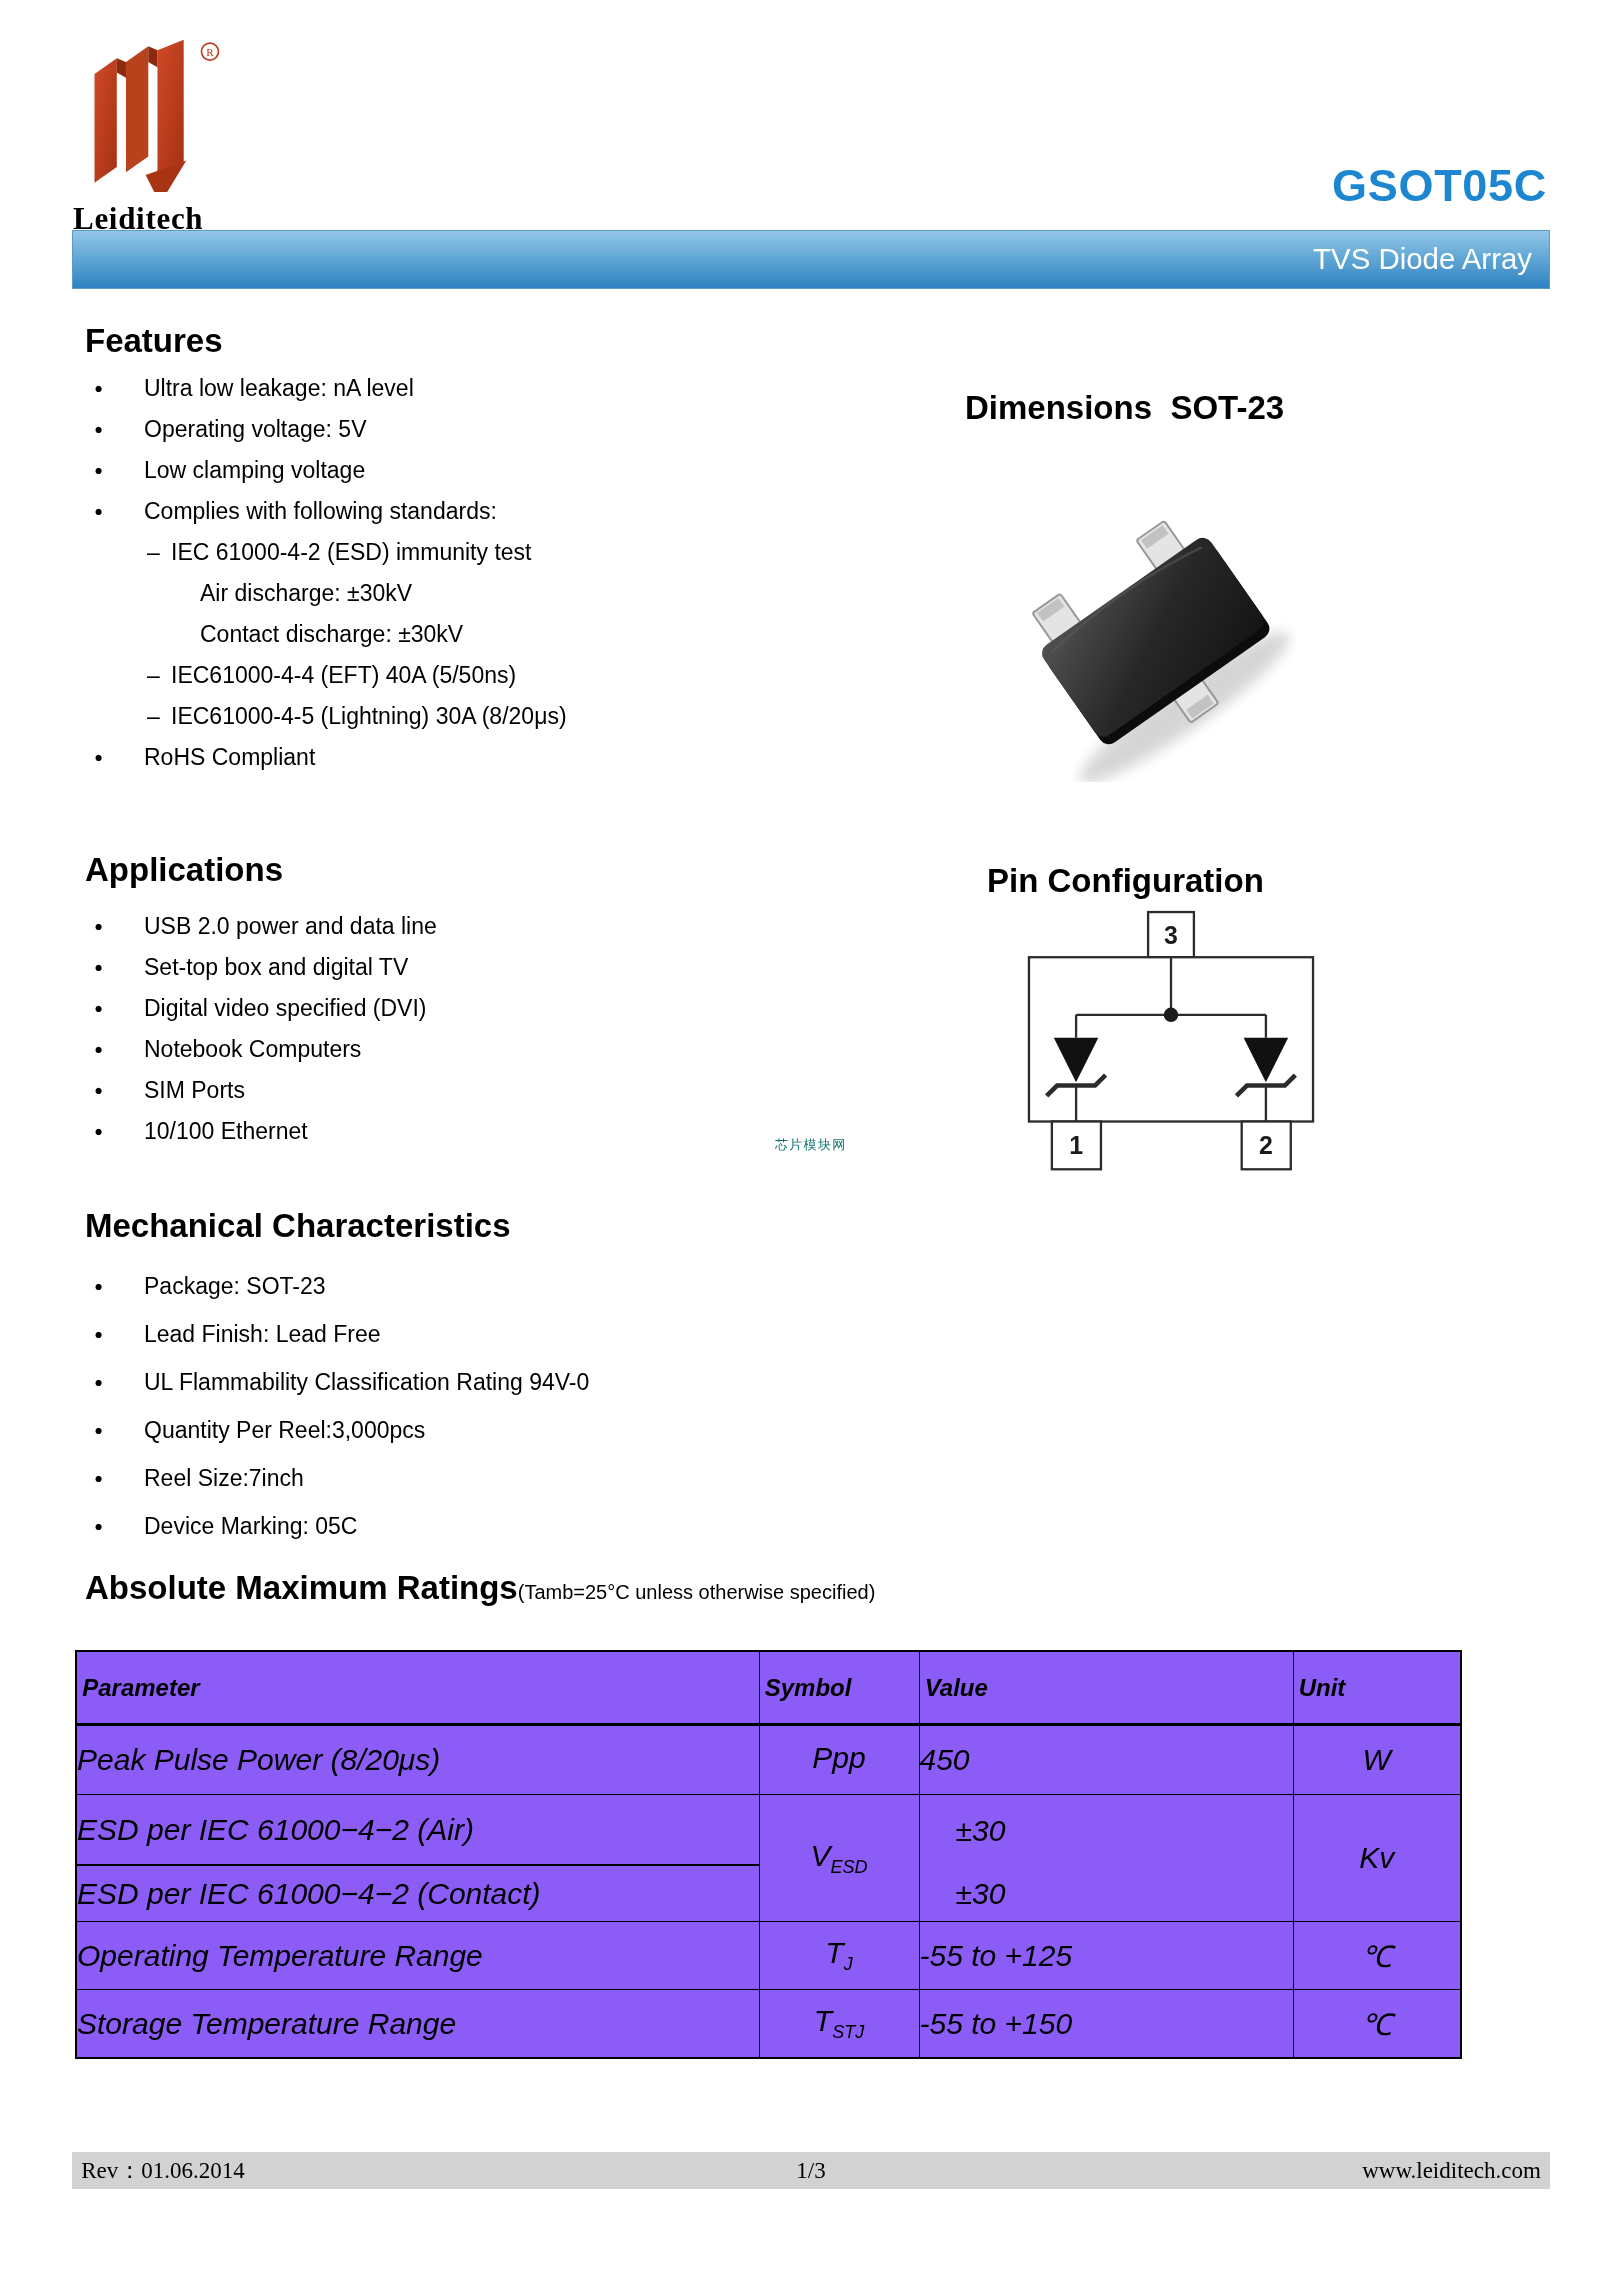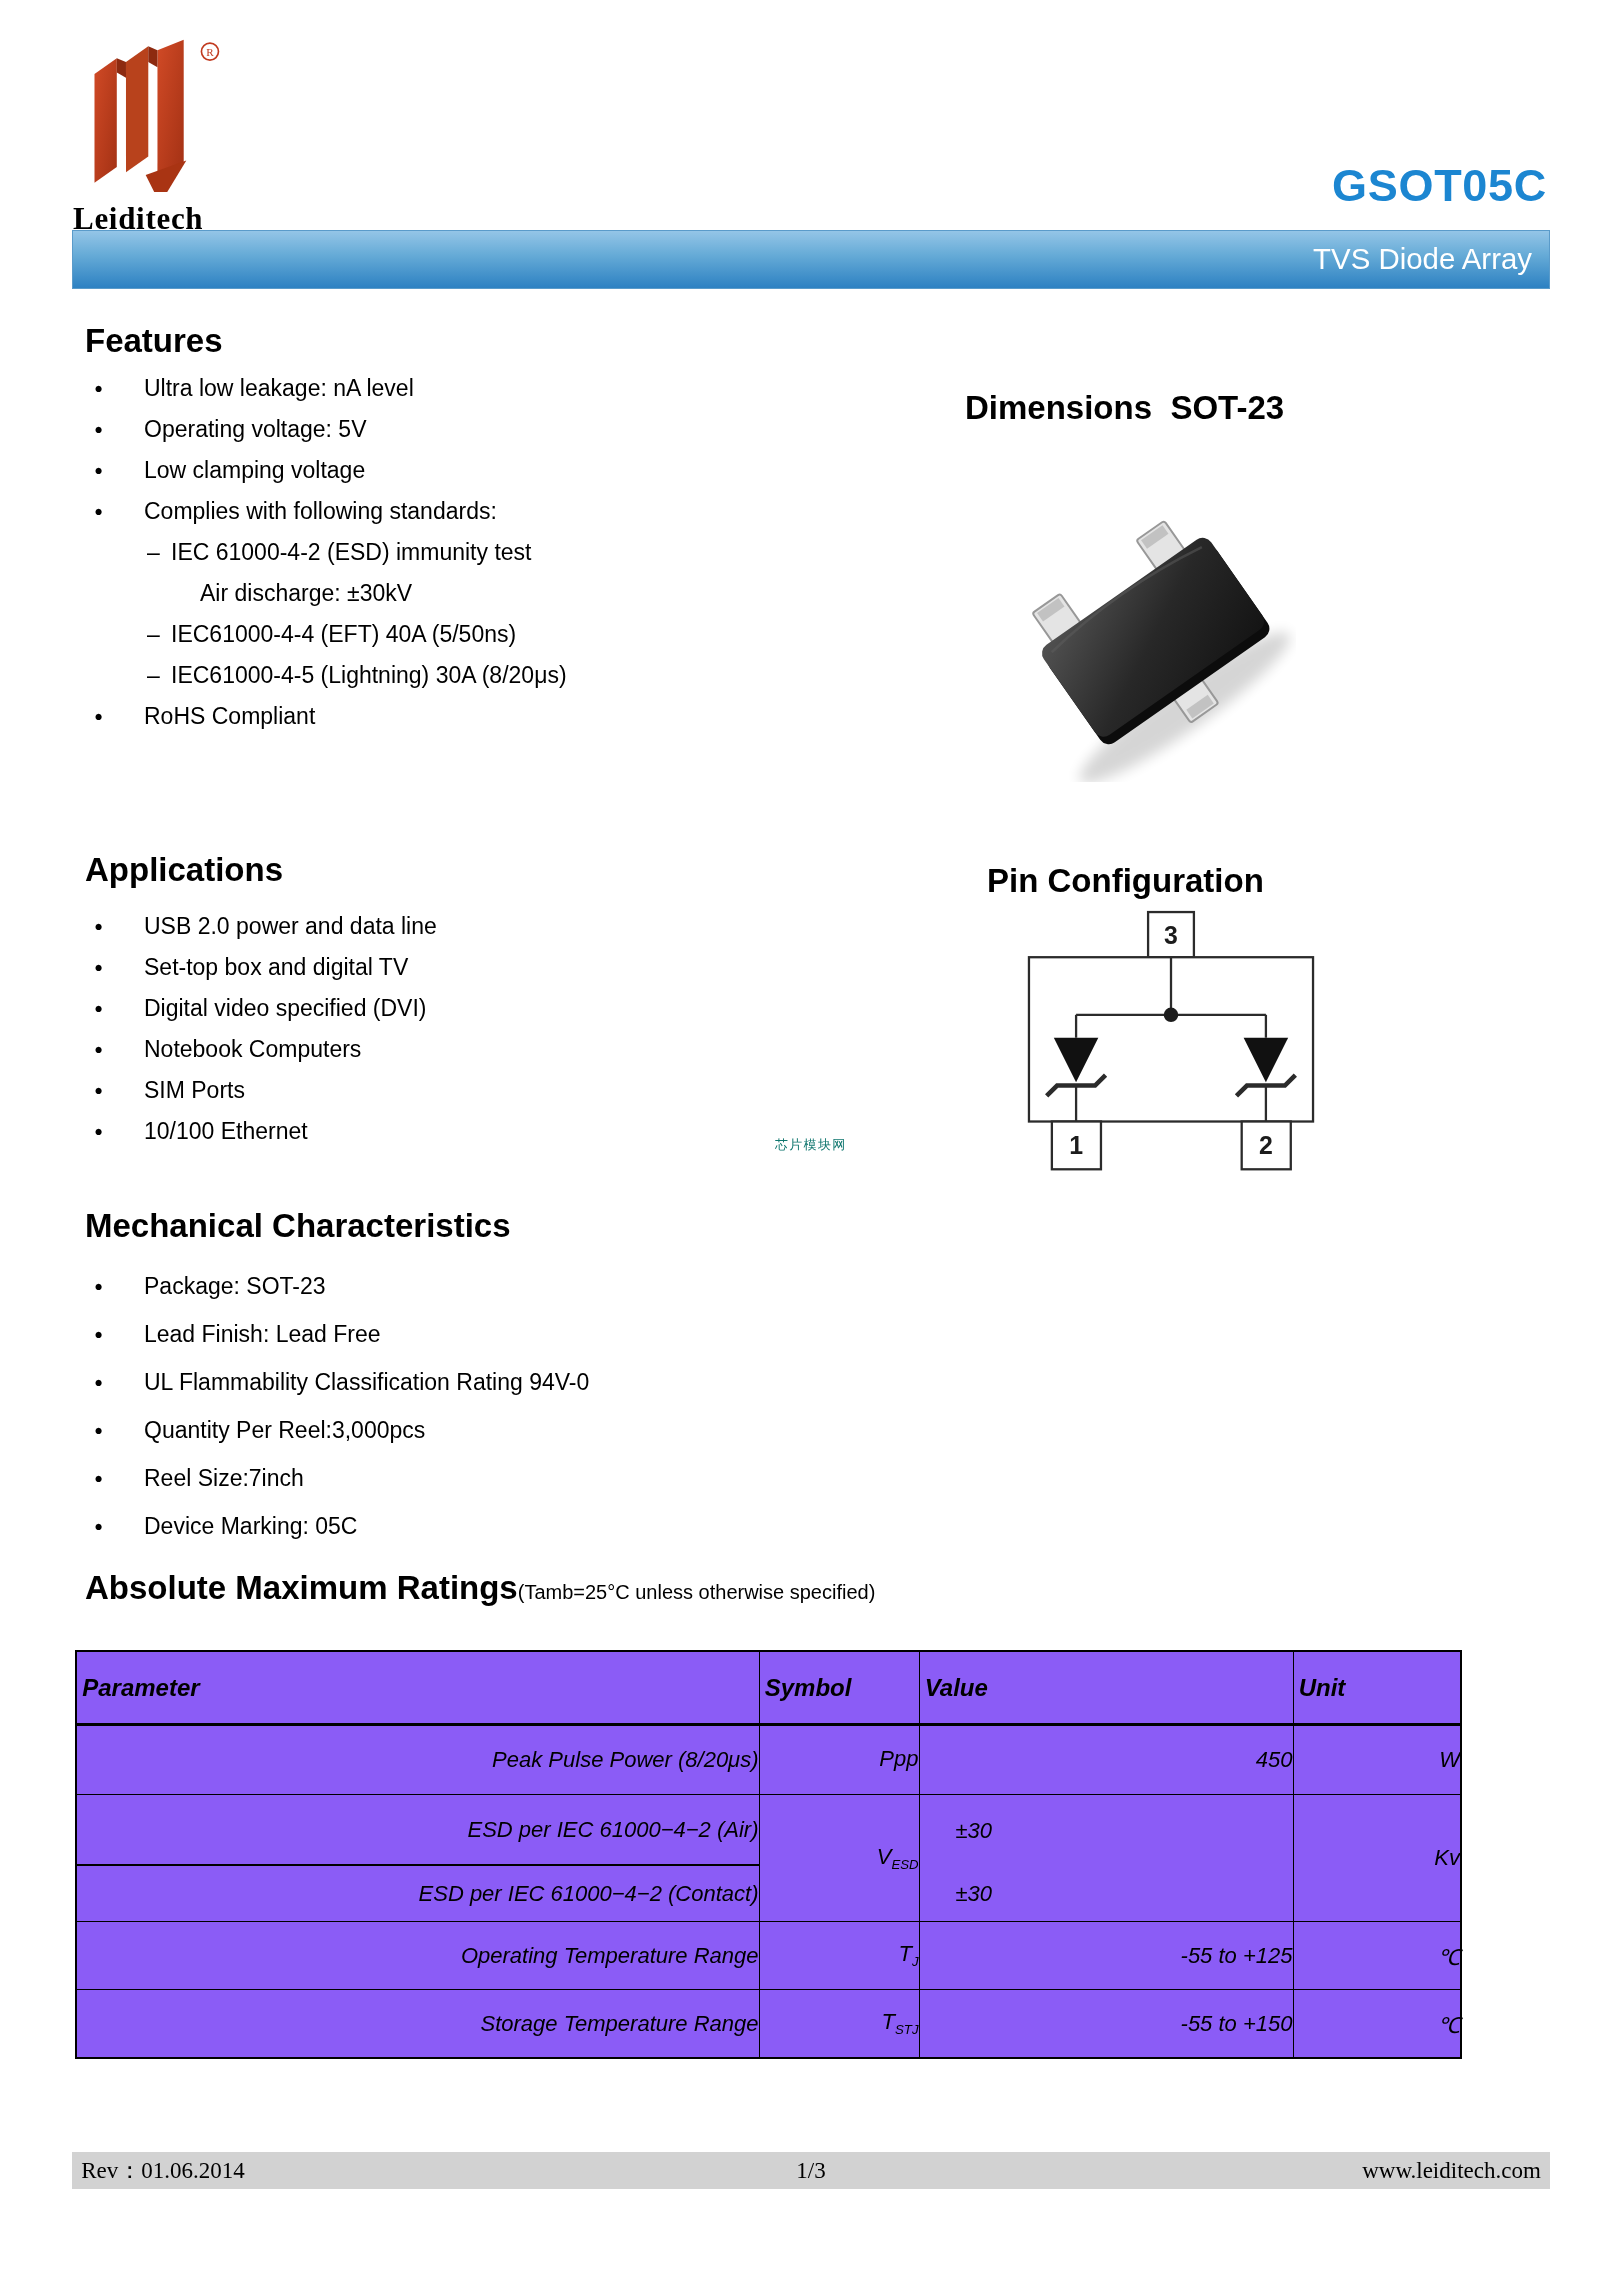--- a/index.html
+++ b/index.html
@@ -51,21 +51,21 @@
   .pin-svg{left:1027px;top:910px;}
   .pin-svg rect{fill:#fff;stroke:#2b2b2b;stroke-width:3.5;}
   .pin-svg line,.pin-svg path{stroke:#2b2b2b;fill:none;}
   .pin-svg text{font-family:"Liberation Sans",sans-serif;font-weight:bold;font-size:38px;text-anchor:middle;fill:#1c1c1c;}
   .watermark{left:775px;top:1136px;font-size:13px;color:#0f766e;letter-spacing:1.3px;}
 
   
   .amr-table-wrap{left:75px;top:1650px;}
   table.amr{border-collapse:collapse;table-layout:fixed;width:1385px;background:#8b5cf6;font-style:italic;}
   table.amr{border:2.6px solid #000;}
-  table.amr th,table.amr td{border:1.3px solid #000;font-size:22px;vertical-align:middle;padding:0;text-align:right;}
+  table.amr th,table.amr td{border:1.3px solid #000;font-size:30px;vertical-align:middle;padding:0;}
   table.amr thead th{font-size:24px;font-weight:bold;text-align:left;padding-left:5.2px;height:71px;border-bottom:3.9px solid #000;}
   table.amr td{height:65px;}
   td.param{text-align:left;padding-left:6.5px;border-bottom:3.3px solid #000;}
   td.param.thin{border-bottom:2px solid #000;}
   td.sym,td.unit{text-align:center;border-bottom:3.3px solid #000;}
   td.val{text-align:left;padding-left:36px;border-bottom:3.3px solid #000;}
   tr.r-peak td{height:68px;}
   tr.r-air td{height:69px;}
   tr.r-contact td{height:55px;}
   tr.r-op td,tr.r-st td{height:67px;}
@@ -114,20 +114,21 @@
   </div>
 
   <div class="abs h2 features-title">Features</div>
   <div class="abs list features-list">
     <div class="li bullet"><span class="marker">●</span><span class="txt">Ultra low leakage: nA level</span></div>
     <div class="li bullet"><span class="marker">●</span><span class="txt">Operating voltage: 5V</span></div>
     <div class="li bullet"><span class="marker">●</span><span class="txt">Low clamping voltage</span></div>
     <div class="li bullet"><span class="marker">●</span><span class="txt">Complies with following standards:</span></div>
     <div class="li dash"><span class="marker">–</span><span class="txt">IEC 61000-4-2 (ESD) immunity test</span></div>
     <div class="li plain"><span class="txt">Air discharge: ±30kV</span></div>
+    <div class="li plain"><span class="txt">Contact discharge: ±30kV</span></div>
     <div class="li dash"><span class="marker">–</span><span class="txt">IEC61000-4-4 (EFT) 40A (5/50ns)</span></div>
     <div class="li dash"><span class="marker">–</span><span class="txt">IEC61000-4-5 (Lightning) 30A (8/20μs)</span></div>
     <div class="li bullet"><span class="marker">●</span><span class="txt">RoHS Compliant</span></div>
   </div>
 
   <div class="abs h2 dims-title">Dimensions  SOT-23</div>
   <svg class="abs sot-img" width="288" height="288" viewBox="0 0 440 440">
     <defs>
       <linearGradient id="bodyg" x1="0" y1="0" x2="1" y2="1">
         <stop offset="0" stop-color="#525252"></stop>

